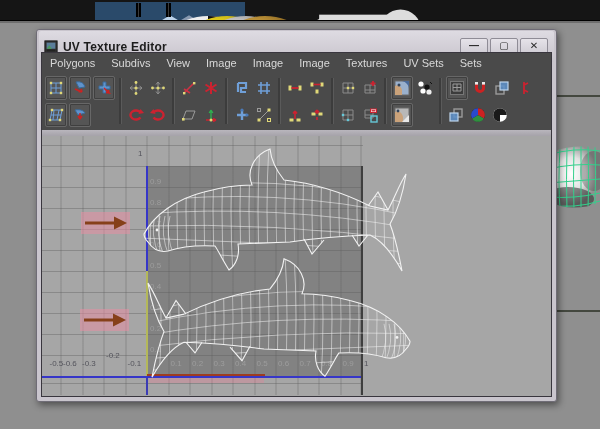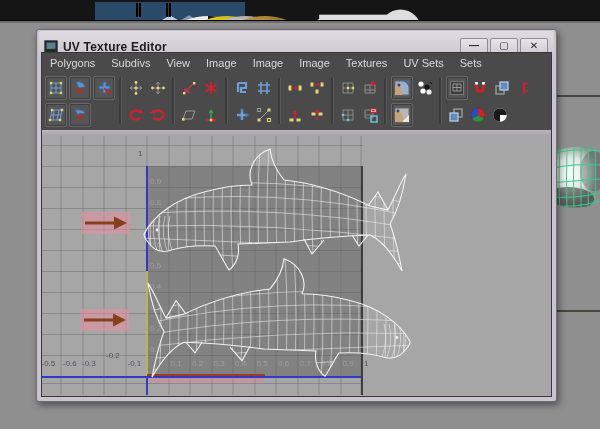--- a/index.html
+++ b/index.html
@@ -646,21 +646,21 @@
         <div class="axis" style="left:103.5px;top:30px;width:2px;height:105px;background:#3636c8;"></div>
         <div class="axis" style="left:103.5px;top:135px;width:2px;height:105px;background:#b4b85a;"></div>
         <div class="axis" style="left:103.5px;top:240px;width:2px;height:19px;background:#3c3cb4;"></div>
         <div class="axis" style="left:105px;top:237.5px;width:118px;height:2px;background:#9e3c20;"></div>
         <div class="axis" style="left:0;top:239.5px;width:321px;height:2px;background:#3636c8;"></div>
         <div class="axis" style="left:107px;top:242px;width:115px;height:5px;background:rgba(225,130,150,.38);"></div>
         <div class="axis" style="left:319px;top:30px;width:1.5px;height:229px;background:#3e3e3e;"></div>
 
         <div class="lbl" style="left:96px;top:14px;">1</div>
         <div id="xlabels">
-            <div class="lbl" style="left: -0.5px; top: 224px;">-0.5</div>
+            <div class="lbl" style="left: -0.5px; top: 224px; padding-left: 8px;">-0.5</div>
             <div class="lbl" style="left: 21px; top: 224px;">-0.6</div>
             <div class="lbl" style="left: 40px; top: 224px;">-0.3</div>
             <div class="lbl" style="left: 64px; top: 216px;">-0.2</div>
             <div class="lbl" style="left: 85.5px; top: 224px;">-0.1</div>
             <div class="lbl light" style="left: 128.5px; top: 224px;">0.1</div>
             <div class="lbl light" style="left: 150px; top: 224px;">0.2</div>
             <div class="lbl light" style="left: 171.5px; top: 224px;">0.3</div>
             <div class="lbl light" style="left: 193px; top: 224px;">0.4</div>
             <div class="lbl light" style="left: 214.5px; top: 224px;">0.5</div>
             <div class="lbl light" style="left: 236px; top: 224px;">0.6</div>

